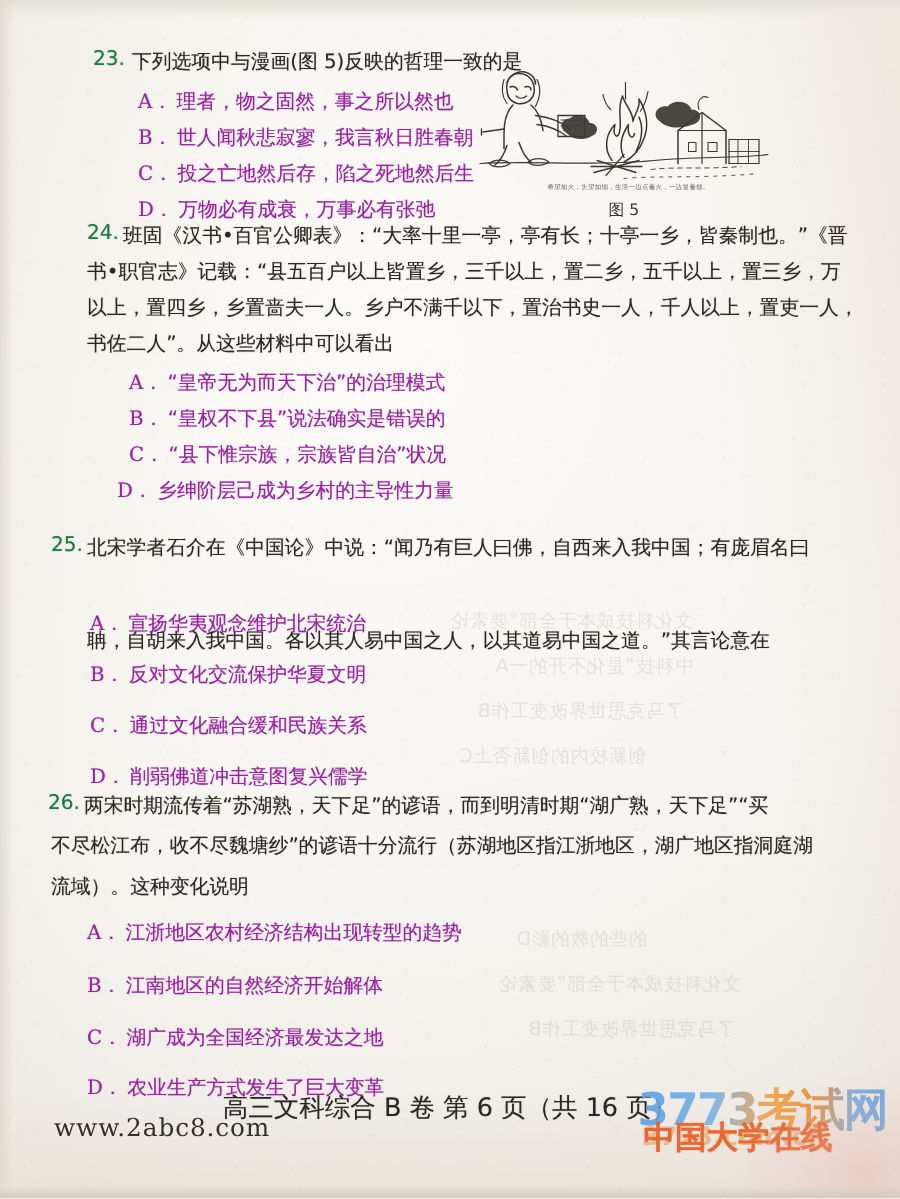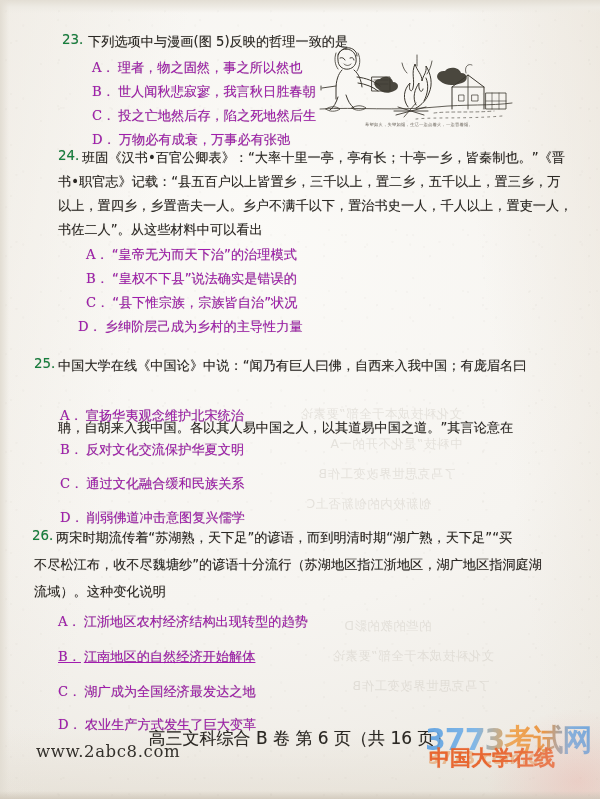--- a/index.html
+++ b/index.html
@@ -330,54 +330,55 @@
           <path d="M170 60 L190 60 L190 76 L170 76 Z" stroke-width="0.8"></path>
           <path d="M176 60 L176 76" stroke-width="0.6"></path>
           <path d="M183 60 L183 76" stroke-width="0.6"></path>
           <path d="M170 68 L190 68" stroke-width="0.6"></path>
 
           <path d="M118 80 C134 78, 154 80, 178 78" stroke-width="0.6" stroke-dasharray="3 3"></path>
           <path d="M100 86 C120 84, 150 86, 186 83" stroke-width="0.6" stroke-dasharray="2 4"></path>
         </g>
       </svg>
       <div class="fig-caption">希望如火，失望如烟，生活一边点着火，一边冒着烟。</div>
+      <div class="fig-label">图 5</div>
     </div>
 
     <div class="qblock">
       <div class="qnum" style="left:58px; top:148px;text-align:right;">24.</div>
       <div class="qline" style="position:absolute; left:82px; top:149px;">班固《汉书•百官公卿表》：“大率十里一亭，亭有长；十亭一乡，皆秦制也。”《晋</div>
       <div class="qline" style="position:absolute; left:58px; top:173px;">书•职官志》记载：“县五百户以上皆置乡，三千以上，置二乡，五千以上，置三乡，万</div>
       <div class="qline" style="position:absolute; left:58px; top:197px;">以上，置四乡，乡置啬夫一人。乡户不满千以下，置治书史一人，千人以上，置吏一人，</div>
       <div class="qline" style="position:absolute; left:58px; top:221px;">书佐二人”。从这些材料中可以看出</div>
 
       <div class="opt" style="left:86px; top:246px;"><span class="lbl">A．</span><span>“皇帝无为而天下治”的治理模式</span></div>
       <div class="opt" style="left:86px; top:270px;"><span class="lbl">B．</span><span>“皇权不下县”说法确实是错误的</span></div>
       <div class="opt" style="left:86px; top:294px;"><span class="lbl">C．</span><span>“县下惟宗族，宗族皆自治”状况</span></div>
       <div class="opt" style="left:78px; top:318px;"><span class="lbl">D．</span><span>乡绅阶层己成为乡村的主导性力量</span></div>
     </div>
 
     <div class="qblock">
       <div class="qnum" style="left:34px; top:356px;">25.</div>
-      <div class="qline" style="position:absolute; left:58px; top:357px;">中国大学在线《中国论》中说：“闻乃有巨人曰佛，自西来入我中国；有庞眉名曰</div>
+      <div class="qline" style="position:absolute; left:58px; top:357px;">北宋学者石介在《中国论》中说：“闻乃有巨人曰佛，自西来入我中国；有庞眉名曰</div>
       <div class="qline" style="position:absolute; left:58px; top:381px;margin-top:38px;">聃，自胡来入我中国。各以其人易中国之人，以其道易中国之道。”其言论意在</div>
 
       <div class="opt" style="left:60px; top:407px;"><span class="lbl">A．</span><span>宣扬华夷观念维护北宋统治</span></div>
       <div class="opt" style="left:60px; top:441px;"><span class="lbl">B．</span><span>反对文化交流保护华夏文明</span></div>
       <div class="opt" style="left:60px; top:475px;"><span class="lbl">C．</span><span>通过文化融合缓和民族关系</span></div>
       <div class="opt" style="left:60px; top:509px;"><span class="lbl">D．</span><span>削弱佛道冲击意图复兴儒学</span></div>
     </div>
 
     <div class="qblock">
       <div class="qnum" style="left:32px; top:528px;">26.</div>
       <div class="qline" style="position:absolute; left:56px; top:529px;">两宋时期流传着“苏湖熟，天下足”的谚语，而到明清时期“湖广熟，天下足”“买</div>
       <div class="qline" style="position:absolute; left:34px; top:556px;">不尽松江布，收不尽魏塘纱”的谚语十分流行（苏湖地区指江浙地区，湖广地区指洞庭湖</div>
       <div class="qline" style="position:absolute; left:34px; top:583px;">流域）。这种变化说明</div>
 
       <div class="opt" style="left:58px; top:613px;"><span class="lbl">A．</span><span>江浙地区农村经济结构出现转型的趋势</span></div>
-      <div class="opt" style="left:58px; top:648px;text-decoration:underline;"><span class="lbl">B．</span><span>江南地区的自然经济开始解体</span></div>
+      <div class="opt" style="left:58px; top:648px;"><span class="lbl">B．</span><span>江南地区的自然经济开始解体</span></div>
       <div class="opt" style="left:58px; top:683px;"><span class="lbl">C．</span><span>湖广成为全国经济最发达之地</span></div>
       <div class="opt" style="left:58px; top:716px;"><span class="lbl">D．</span><span>农业生产方式发生了巨大变革</span></div>
     </div>
 
     <div class="footer-center">高三文科综合 B 卷  第 6 页（共 16 页）</div>
     <div class="footer-url">www.2abc8.com</div>
 
   </div>
 
   <div class="wm">

